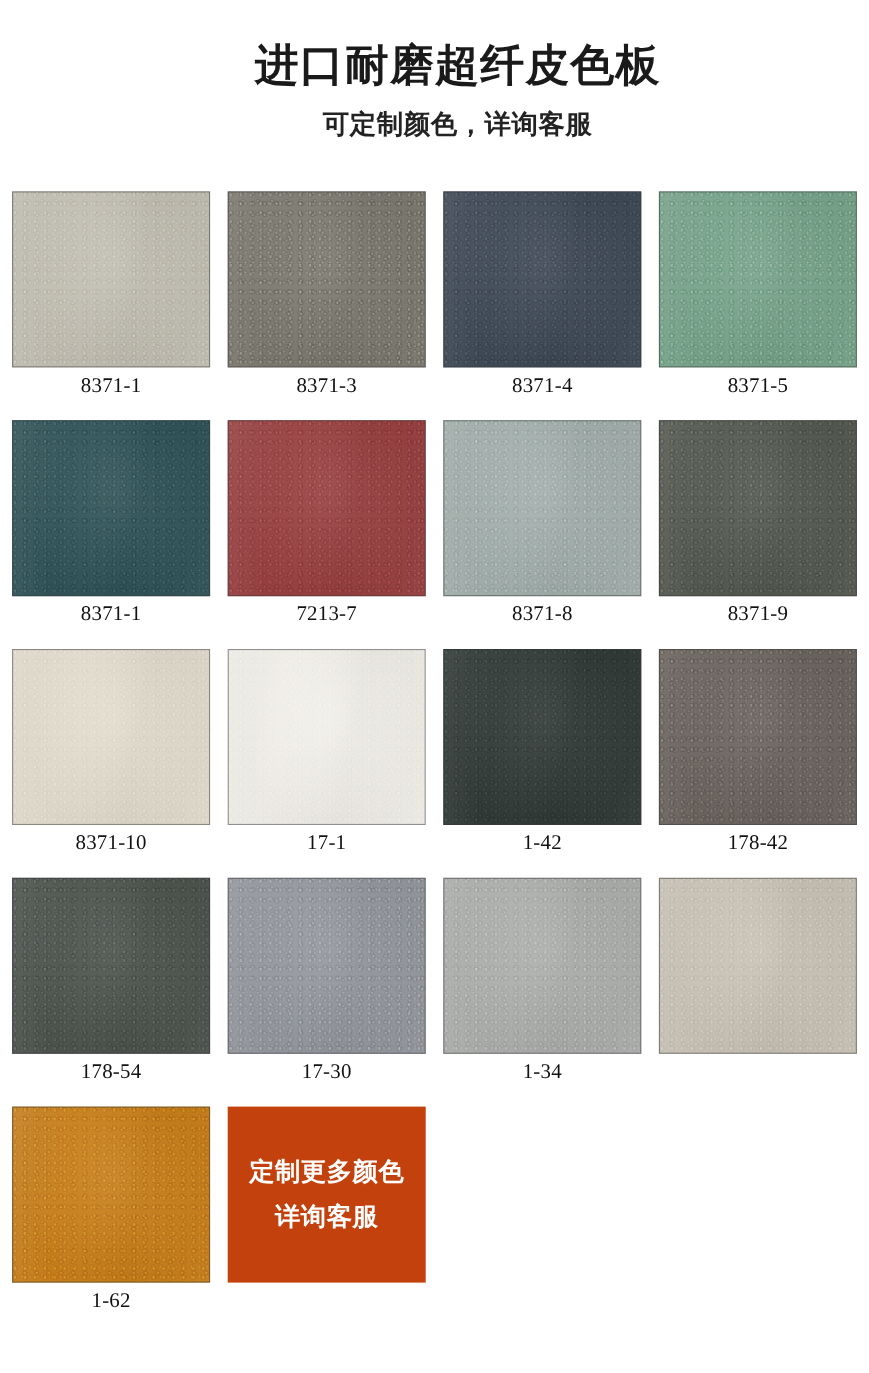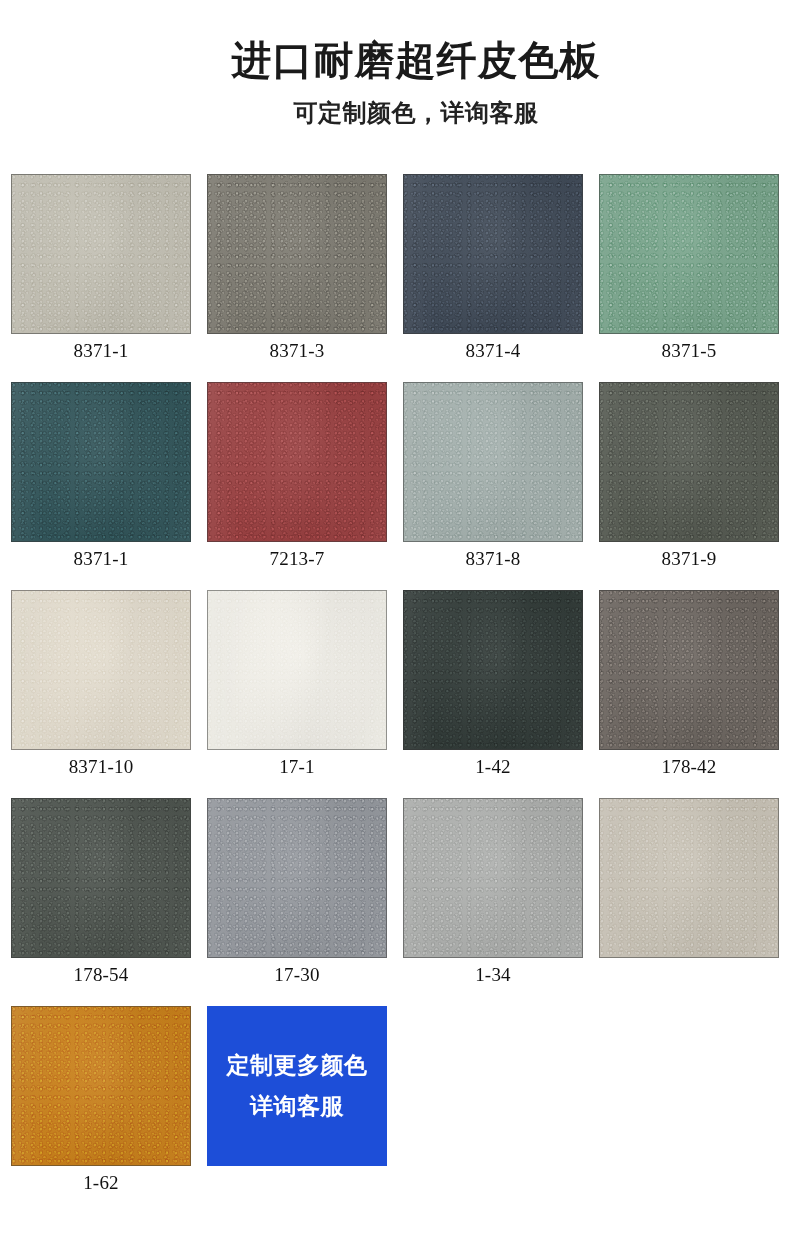--- a/index.html
+++ b/index.html
@@ -240,20 +240,20 @@
           <div class="swatch" style="background-color: rgb(205, 199, 186);"></div>
         </div>
       </div>
       <div class="cell">
         <div class="swatch-wrap">
           <div class="swatch" style="background-color: rgb(204, 128, 21);"></div>
         </div>
         <div class="label">1-62</div>
       </div>
       <div class="cell">
-        <div class="promo" style="background-color: #1d4ed8; gap: 12px;">
+        <div class="promo" style="background-color: #c2410c; gap: 12px;">
           <div class="promo-line">定制更多颜色</div>
           <div class="promo-line">详询客服</div>
         </div>
       </div>
     </div>
 
 </div>
 
 </body></html>

